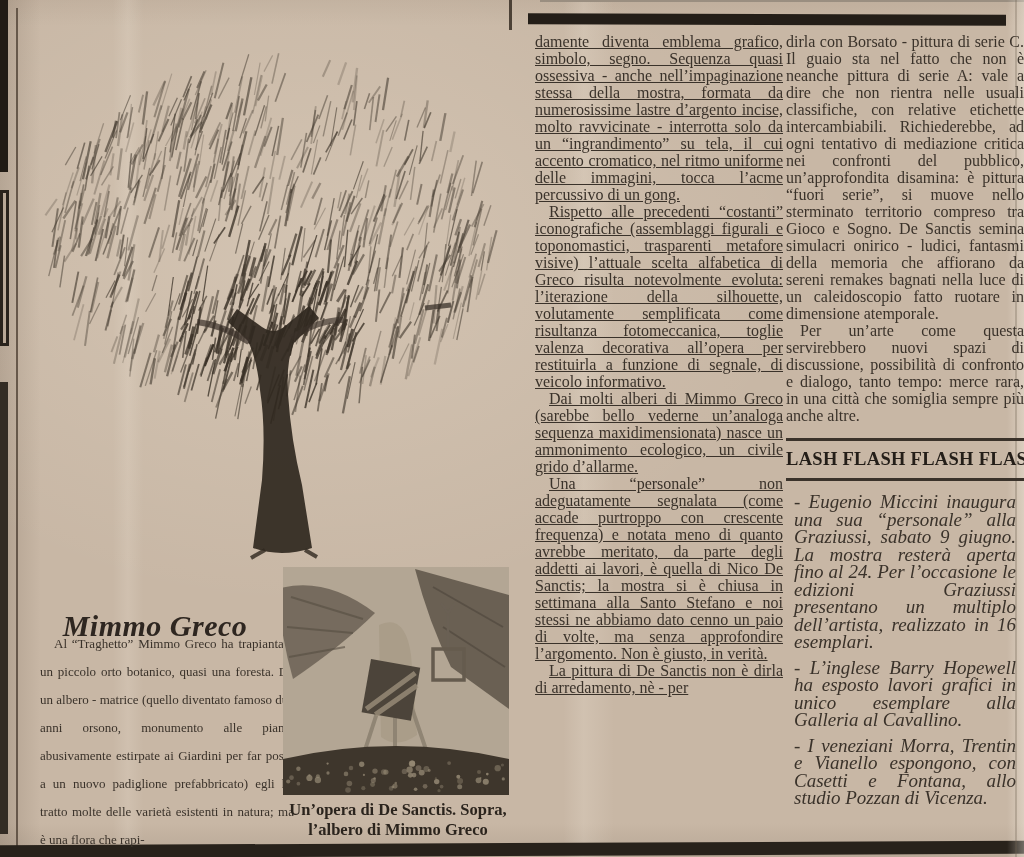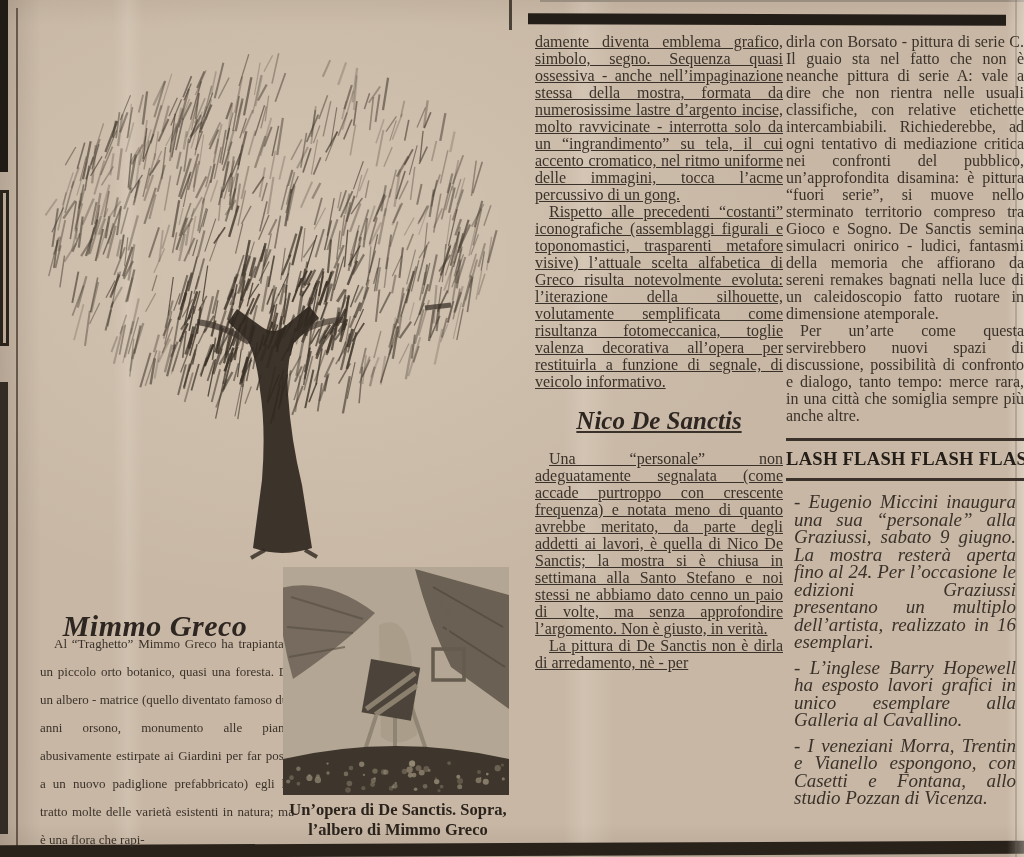--- a/index.html
+++ b/index.html
@@ -982,21 +982,21 @@
           <circle cx="126.6" cy="202.7" r="3.18" opacity="0.72"></circle>
           <circle cx="152.9" cy="211.5" r="1.13" opacity="0.35"></circle>
         </g>
     </svg>
   </div>
   <div class="caption">Un’opera di De Sanctis. Sopra, l’albero di Mimmo Greco</div>
 
   <div class="col midcol">
     <p>damente diventa emblema grafico, simbolo, segno. Sequenza quasi ossessiva - anche nell’impaginazione stessa della mostra, formata da numerosissime lastre d’argento incise, molto ravvicinate - interrotta solo da un “ingrandimento” su tela, il cui accento cromatico, nel ritmo uniforme delle immagini, tocca l’acme percussivo di un gong.</p>
     <p class="ind">Rispetto alle precedenti “costanti” iconografiche (assemblaggi figurali e toponomastici, trasparenti metafore visive) l’attuale scelta alfabetica di Greco risulta notevolmente evoluta: l’iterazione della silhouette, volutamente semplificata come risultanza fotomeccanica, toglie valenza decorativa all’opera per restituirla a funzione di segnale, di veicolo informativo.</p>
-    <h2 class="nico">Nico De Sanctis</h2>
+    <p class="ind">Dai molti alberi di Mimmo Greco (sarebbe bello vederne un’analoga sequenza maxidimensionata) nasce un ammonimento ecologico, un civile grido d’allarme.</p>
     <p class="ind">Una “personale” non adeguatamente segnalata (come accade purtroppo con crescente frequenza) e notata meno di quanto avrebbe meritato, da parte degli addetti ai lavori, è quella di Nico De Sanctis; la mostra si è chiusa in settimana alla Santo Stefano e noi stessi ne abbiamo dato cenno un paio di volte, ma senza approfondire l’argomento. Non è giusto, in verità.</p>
     <p class="ind">La pittura di De Sanctis non è dirla di arredamento, nè - per</p>
   </div>
 
   <div class="col rightcol">
     <p>dirla con Borsato - pittura di serie C. Il guaio sta nel fatto che non è neanche pittura di serie A: vale a dire che non rientra nelle usuali classifiche, con relative etichette intercambiabili. Richiederebbe, ad ogni tentativo di mediazione critica nei confronti del pubblico, un’approfondita disamina: è pittura “fuori serie”, si muove nello sterminato territorio compreso tra Gioco e Sogno. De Sanctis semina simulacri onirico - ludici, fantasmi della memoria che affiorano da sereni remakes bagnati nella luce di un caleidoscopio fatto ruotare in dimensione atemporale.</p>
     <p class="ind">Per un’arte come questa servirebbero nuovi spazi di discussione, possibilità di confronto e dialogo, tanto tempo: merce rara, in una città che somiglia sempre più anche altre.</p>
     <div class="flash-rule"></div>
     <div class="flash-header">LASH FLASH FLASH FLASH</div>
     <div class="flash-rule below"></div>

